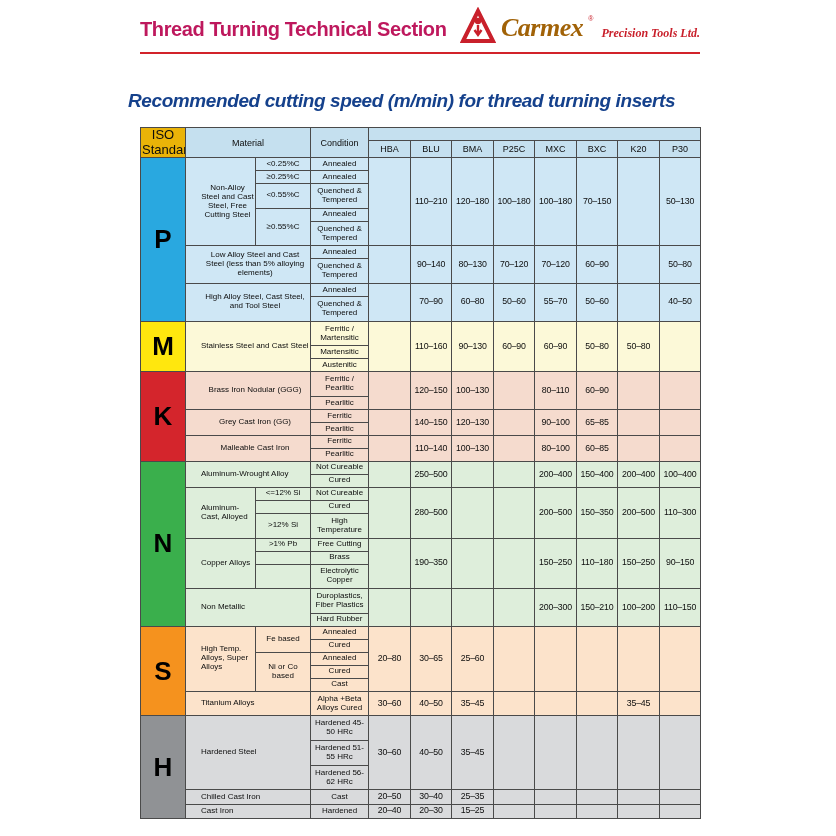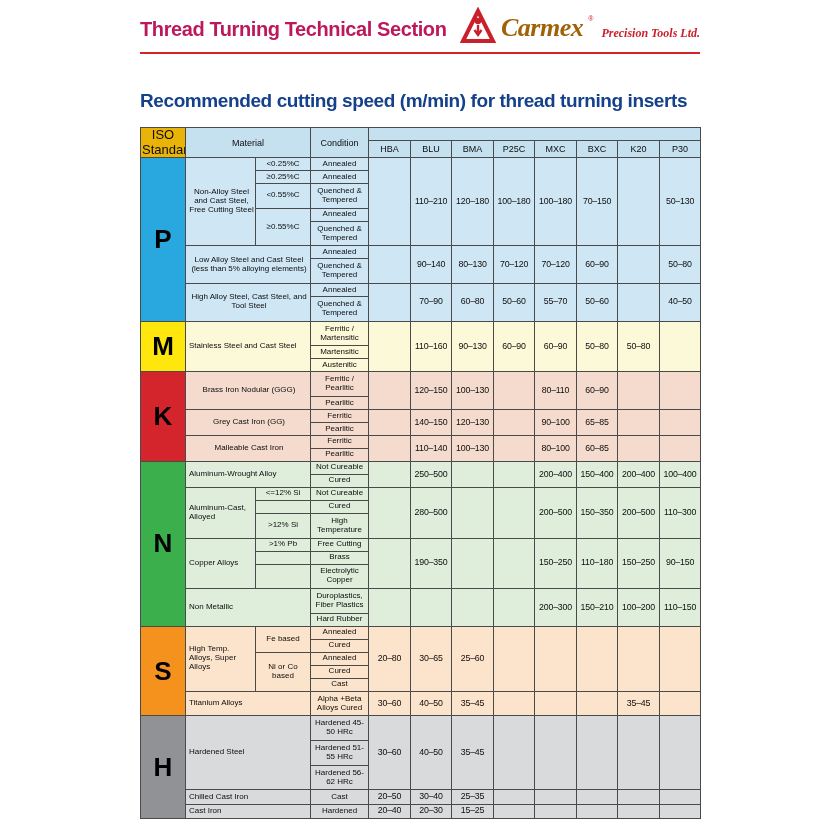--- a/index.html
+++ b/index.html
@@ -29,41 +29,41 @@
     font-size:26px;color:#a16207;letter-spacing:-0.5px;
   }
   .logo .tagline{
     font-family:"Liberation Serif",serif;font-style:italic;font-weight:bold;
     font-size:12px;color:#c9202b;margin-left:3px;align-self:flex-end;
     padding-bottom:9px;
   }
   .logo .regmark{font-size:7px;color:#c9202b;vertical-align:top;position:relative;top:-10px;}
 
   .subtitle{
-    position:absolute;left:140px;top:90px;width:600px;
-    font-size:19px;font-weight:bold;letter-spacing:-0.4px;
+    position:absolute;left:128px;top:90px;width:600px;
+    font-size:19px;font-weight:bold;font-style:italic;letter-spacing:-0.4px;
     color:#15418c;
   }
 
   
   table.speed{
     position:absolute;left:140px;top:127px;width:560px;height:689px;
     border-collapse:collapse;table-layout:fixed;
   }
   .speed th,.speed td{
     border:1px solid #4a4a4a;
     font-size:8px;line-height:1.12;text-align:center;vertical-align:middle;
     padding:0 1px;color:#0d0d0d;overflow:hidden;
   }
   .speed thead th{background:#c5e0ef;font-weight:normal;font-size:9px;}
   .speed thead th.iso-h{background:#eab308;font-size:13px;}
   .speed thead th.strip{height:11px;}
   .speed thead th.grade{height:14px;font-size:9px;}
 
-  td.mat{text-align:left;padding-left:3px;}
+  td.mat{text-align:left;padding-left:15px;}
   td.val{font-size:8.8px;letter-spacing:-0.2px;white-space:nowrap;}
   td.letter{font-size:26px;font-weight:bold;color:#000;}
 
   tr.bg-p td{background:#cfe7f5;text-align:center;}
   tr.bg-m td{background:#fcf9d8;}
   tr.bg-k td{background:#f5dbce;text-align:center;}
   tr.bg-n td{background:#deeedb;}
   tr.bg-s td{background:#fce3cb;}
   tr.bg-h td{background:#d9dadc;}
 

